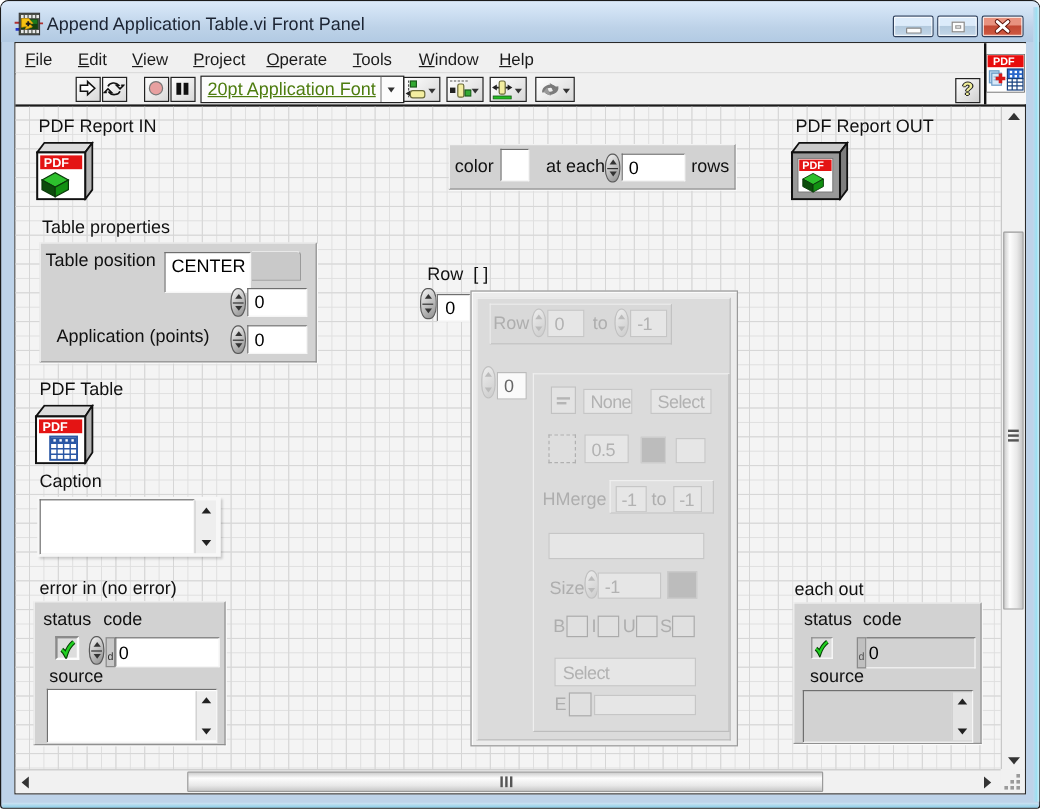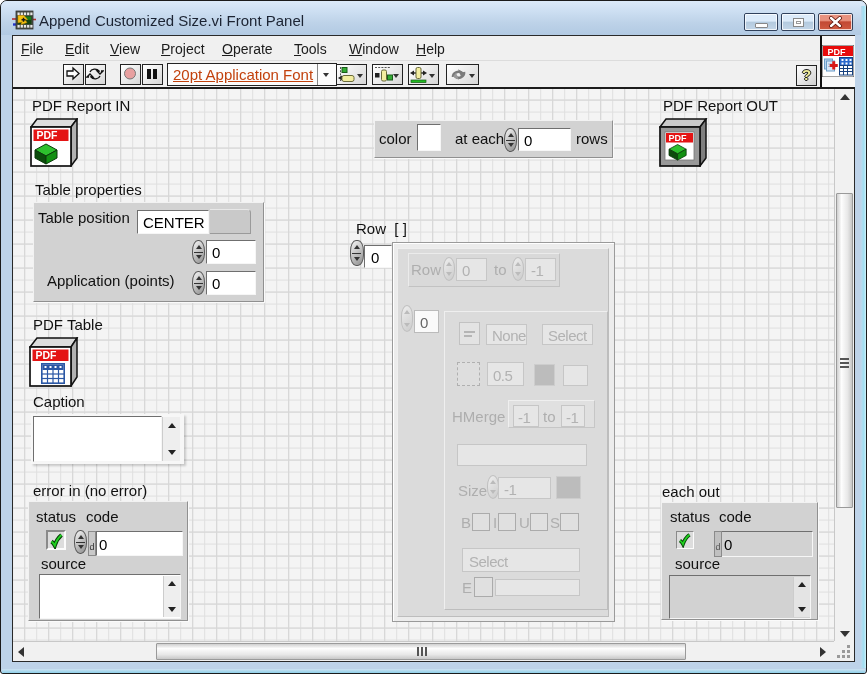--- a/index.html
+++ b/index.html
@@ -25,21 +25,21 @@
 #bmax .g2 { position:absolute; left:14px; top:7px; width:5px; height:3px; background:#fff; border:1px solid #999; }
 
 #menubar { left:13px; top:36px; width:807px; height:25px; background:#f0f0f0; border-bottom:1px solid #dcdcdc; }
 .mi { position:absolute; top:41px; font-size:14px; color:#1c1c1c; }
 .mi u { text-decoration:underline; }
 
 #toolbar { left:13px; top:62px; width:807px; height:25px; background:#f0f0f0; }
 #tbline { left:13px; top:87px; width:842px; height:2px; background:#1c1c1c; }
 .tbtn { position:absolute; top:2px; width:21px; height:21px; background:linear-gradient(135deg,#ffffff,#d8d8d8); border:1.5px solid #222; }
 #fontring { position:absolute; left:167px; top:1px; width:170px; height:23px; background:#fcfcfc; border:1.5px solid #222; }
-#fontring span { position:absolute; left:5px; top:2px; font-size:15px; text-decoration:underline; color:#c2410c; }
+#fontring span { position:absolute; left:5px; top:2px; font-size:15px; text-decoration:underline; color:#4d7c0f; }
 #fontring .dd { position:absolute; right:0; top:0; width:19px; height:100%; border-left:1px solid #888; }
 .darr { position:absolute; width:0; height:0; border-left:3.5px solid transparent; border-right:3.5px solid transparent; border-top:4px solid #333; }
 
 #vibox { left:820px; top:36px; width:35px; height:51px; background:#f8f8f8; border-left:2px solid #111; }
 
 #helpbtn { left:796px; top:65px; width:21px; height:21px; background:linear-gradient(135deg,#ffffff,#cfcfcf); border:1.5px solid #222; font-size:15px; font-weight:bold; color:#f0ee9a; text-align:center; line-height:18px; text-shadow:-1px 0 #222, 1px 0 #222, 0 -1px #222, 0 1px #222; }
 
 #panel { left:13px; top:89px; width:821px; height:552px; background-color:#f4f4f4;
  background-image:
   linear-gradient(to right,#d6d6d6 1px,transparent 1px),
@@ -97,21 +97,21 @@
         <rect x="8.7" y="15" width="2.2" height="2.6"></rect>
         <rect x="11.9" y="15" width="2.2" height="2.6"></rect>
         <rect x="15.1" y="15" width="2.2" height="2.6"></rect>
         <rect x="18.3" y="15" width="2.2" height="2.6"></rect>
       </g>
     <rect x="5.5" y="6" width="14" height="8.2" fill="#14420f"></rect>
     <rect x="13" y="6.5" width="6" height="3.4" fill="#1c7a1c"></rect>
     <polygon points="6,5.5 12,5.5 15.5,9.5 13,10 15,12.5 9,14.5 10,12 6,12.8" fill="#f5c211" stroke="#c98f08" stroke-width="0.6"></polygon>
     <path d="M9.5,9.8 h4 M11.5,7.8 v4" stroke="#1a1a1a" stroke-width="1.5"></path>
   </svg>
-  <div id="title" class="abs">Append Customized Size.vi Front Panel</div>
+  <div id="title" class="abs">Append Application Table.vi Front Panel</div>
   <div id="bmin" class="abs wbtn">
       <div class="inr"></div>
       <div class="g"></div>
     </div>
   <div id="bmax" class="abs wbtn">
       <div class="inr"></div>
       <div class="g"></div>
       <div class="g2"></div>
     </div>
   <div id="bclo" class="abs wbtn" style="background:linear-gradient(#e8927f 40%,#c24934 50%,#cf5a41)">
@@ -270,21 +270,21 @@
       <g transform="translate(10,26.5) scale(0.78)">
         <polygon points="0,6 11,0 22,6 11,12" fill="#2dc02d" stroke="#0a3a0a" stroke-width="1"></polygon>
         <polygon points="0,6 11,12 11,20 0,14" fill="#0c4c0c" stroke="#0a3a0a" stroke-width="1"></polygon>
         <polygon points="22,6 11,12 11,20 22,14" fill="#129012" stroke="#0a3a0a" stroke-width="1"></polygon>
       </g>
     </svg>
 
     <div class="lbl" style="left:35px;top:181px">Table properties</div>
     <div class="cluster" style="left:33px;top:202px;width:231px;height:100px"></div>
     <div class="lbl" style="left:38px;top:209px">Table position</div>
-    <div class="field" style="left:137px;top:210px;width:72px;height:24px;padding:3px 0 0 5px">CENTER</div>
+    <div class="field" style="left:137px;top:210px;width:72px;height:34px;padding:3px 0 0 5px">CENTER</div>
     <div class="abs" style="left:210px;top:209px;width:41px;height:25px;background:#c9c9c9;border-top:1px solid #e8e8e8;border-right:1px solid #9a9a9a;border-bottom:1px solid #9a9a9a;border-radius:0 4px 0 0"></div>
     <div class="spin" style="left:192px;top:240px">
         <div class="mid"></div>
       </div>
     <div class="field" style="left:206px;top:240px;width:50px;height:24px;padding:3px 0 0 5px">0</div>
     <div class="lbl" style="left:47px;top:272px">Application (points)</div>
     <div class="spin" style="left:192px;top:271px">
         <div class="mid"></div>
       </div>
     <div class="field" style="left:206px;top:271px;width:50px;height:24px;padding:3px 0 0 5px">0</div>

